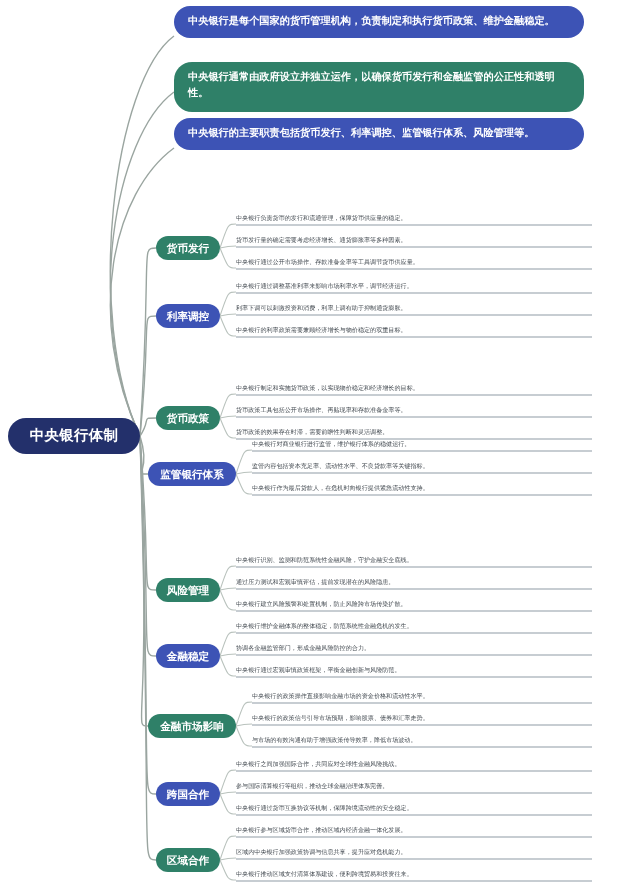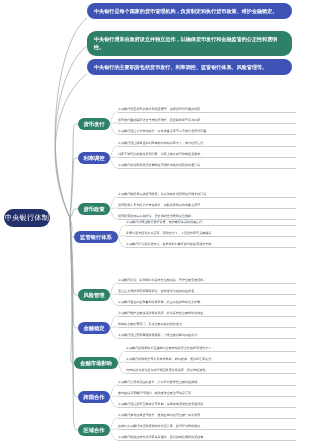--- a/index.html
+++ b/index.html
@@ -13,26 +13,26 @@
   #canvas { position:relative; width:300px; height:446px; }
 
   svg.links { position:absolute; left:0; top:0; width:300px; height:446px; pointer-events:none; }
   svg.links path { fill:none; stroke:#9aa5a0; stroke-width:0.7; }
   svg.links path.sub { stroke:#b9c2bd; stroke-width:0.55; }
 
   
   .root {
     position:absolute;
     left:4px; top:209px;
-    width:46px; height:18px;
+    width:66px; height:18px;
     background:#23306b;
     border-radius:9px;
     display:flex; align-items:center; justify-content:center;
     color:#ffffff;
-    font-size:7.2px; font-weight:normal;
+    font-size:7.2px; font-weight:bold;
     letter-spacing:0.2px;
     white-space:nowrap;
     z-index:5;
   }
 
   
   .banner {
     position:absolute;
     left:87px;
     width:205px;

